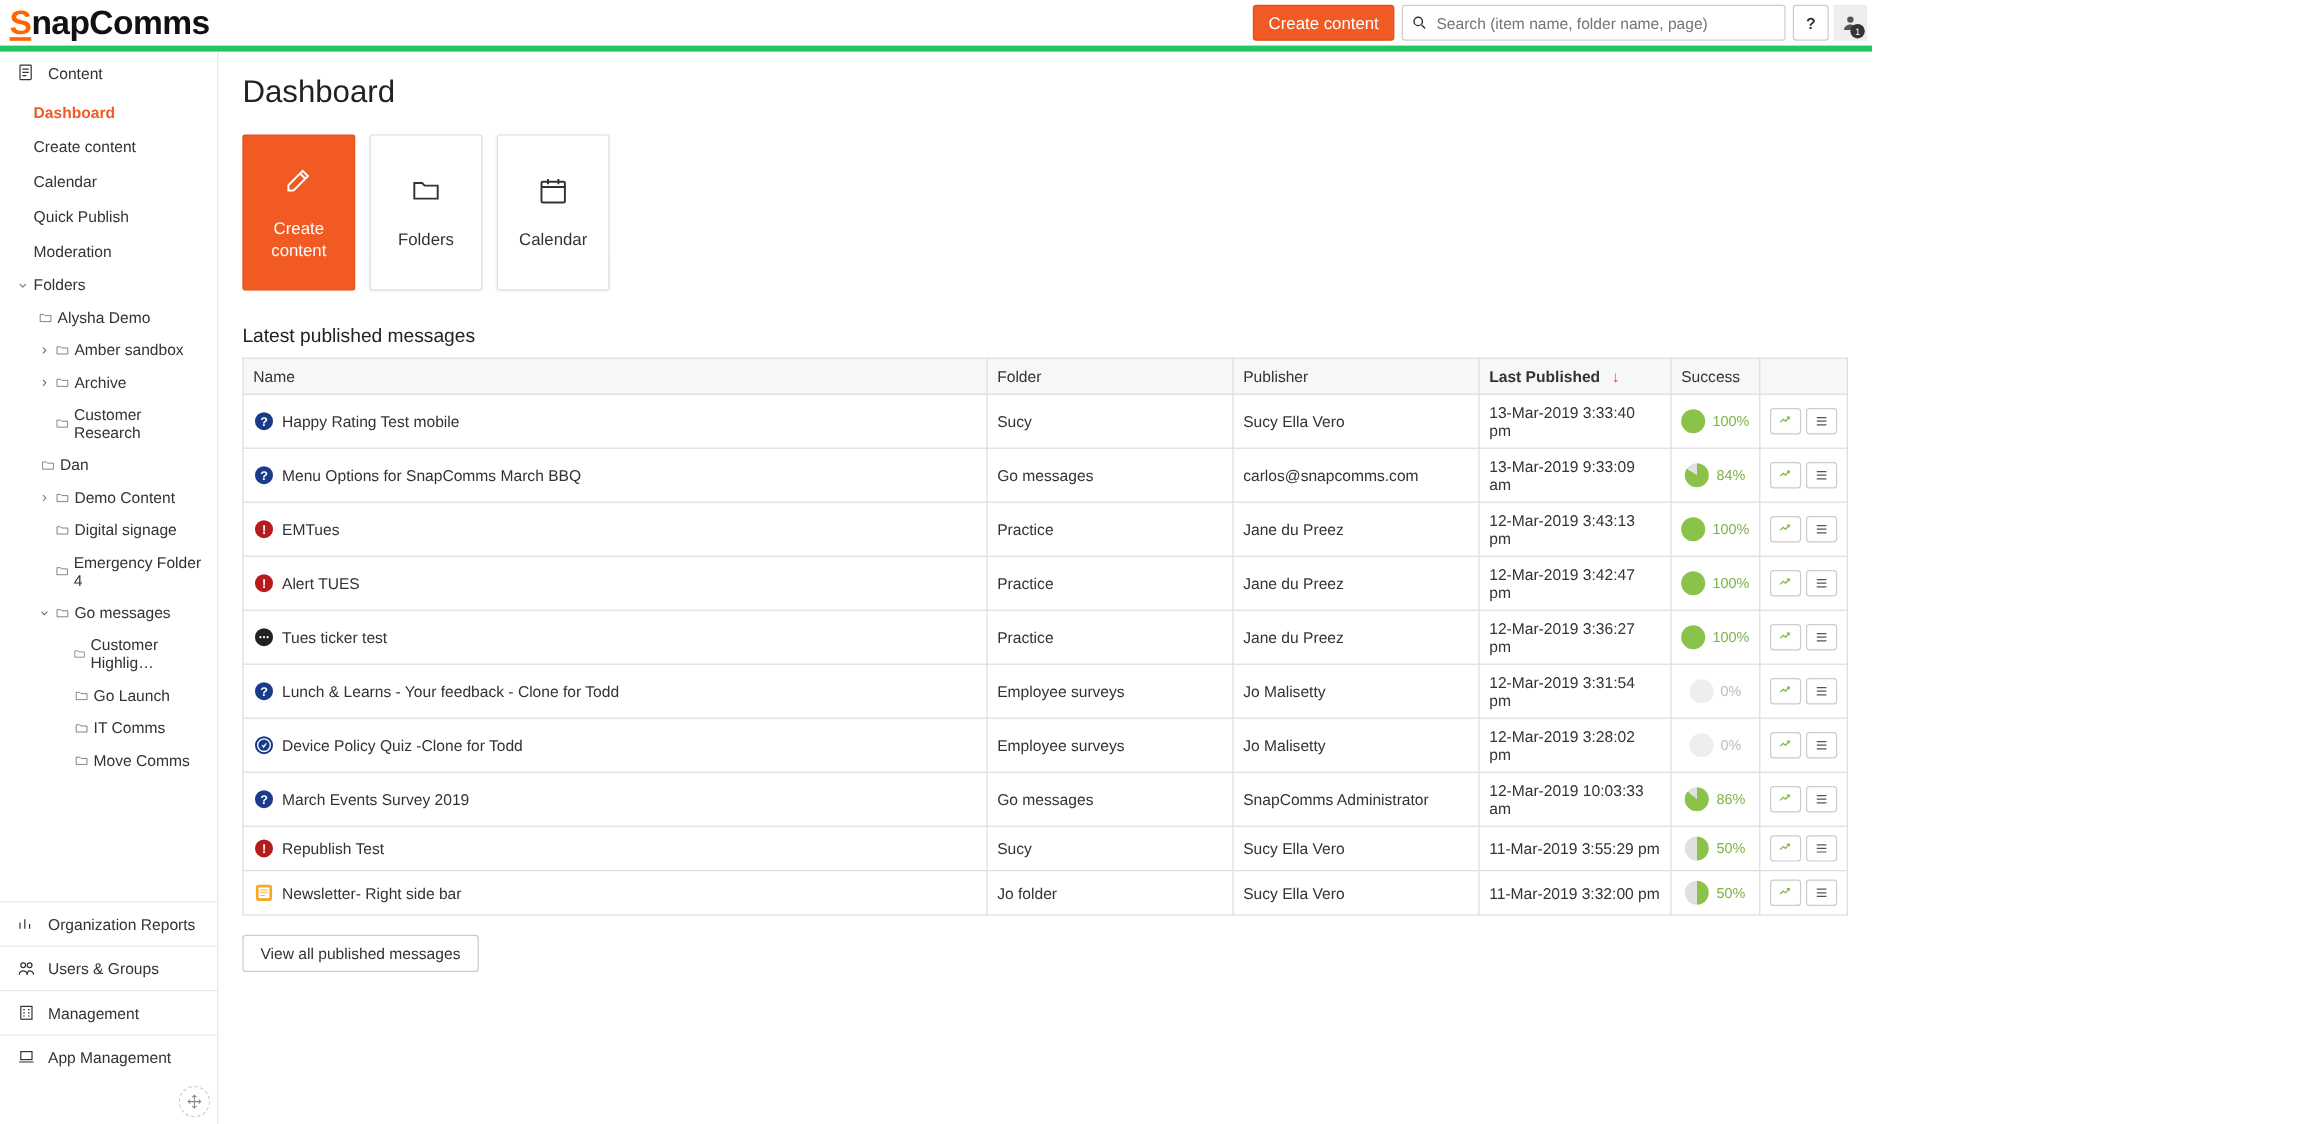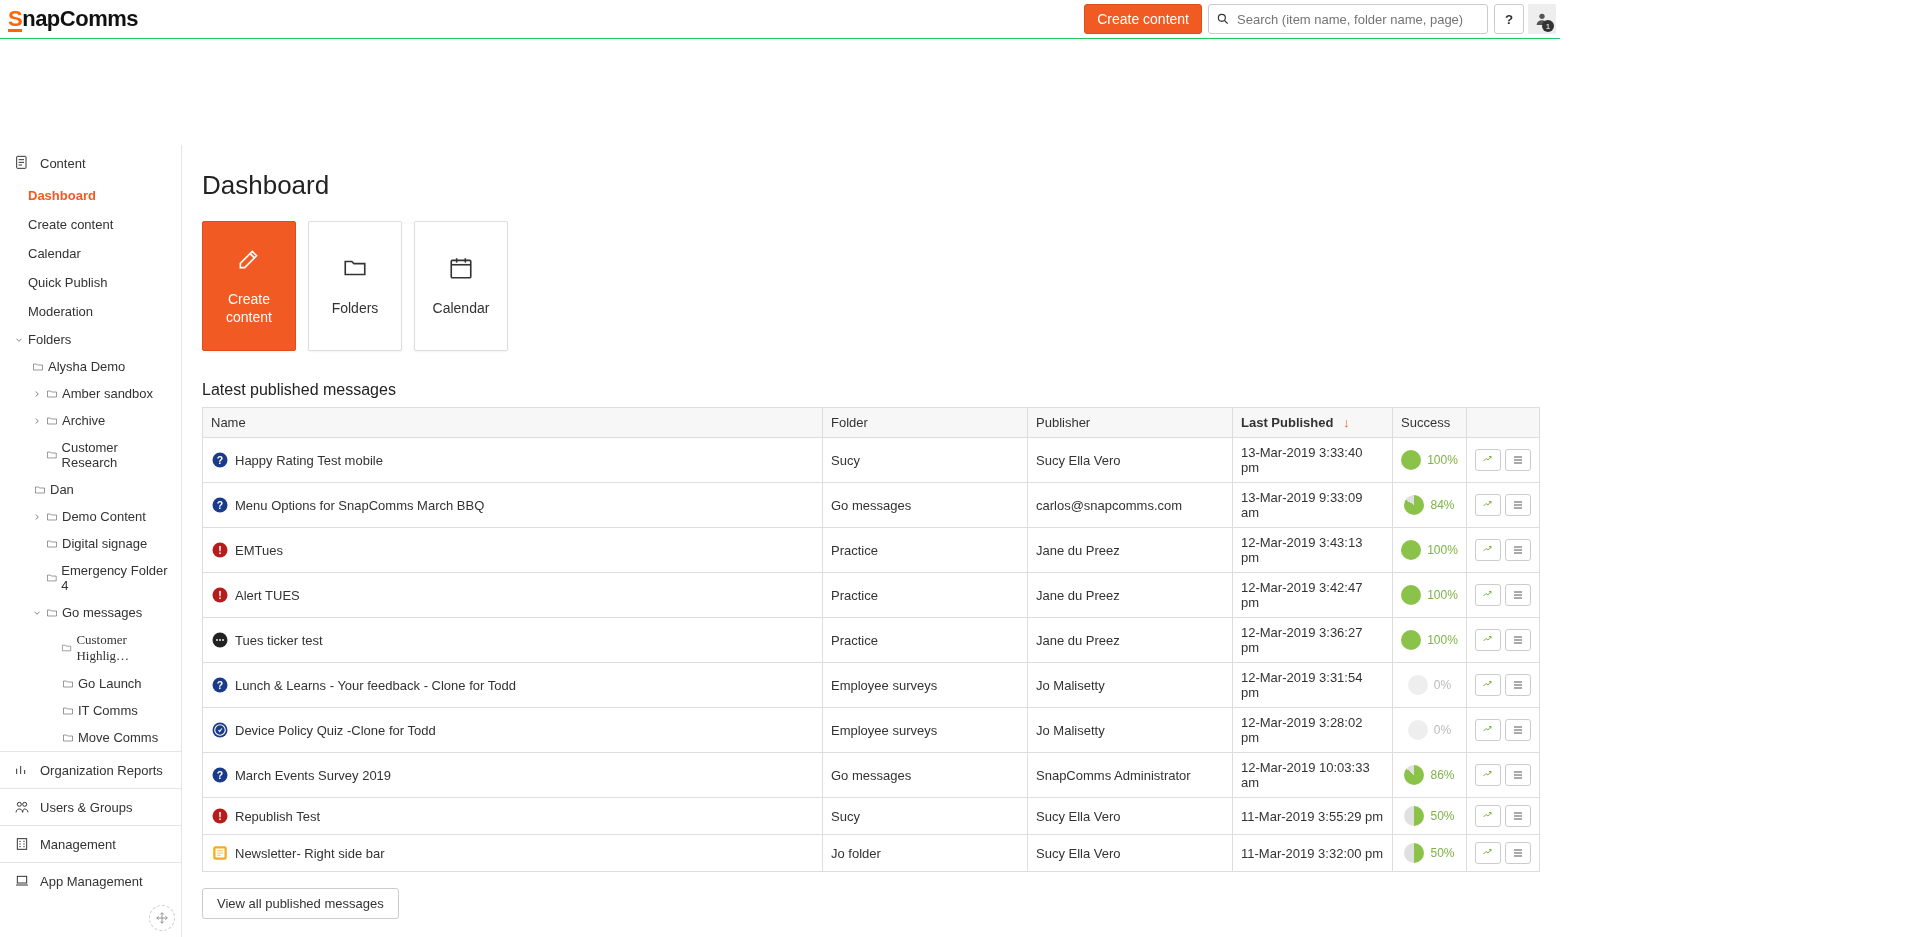--- a/index.html
+++ b/index.html
@@ -1,32 +1,32 @@
 <!DOCTYPE html>
 <html><head>
 <meta charset="utf-8">
 <style>
 * { box-sizing: border-box; margin: 0; padding: 0; }
 html, body { height: 100%; font-family: -apple-system, BlinkMacSystemFont, "Segoe UI", Helvetica, Arial, sans-serif; font-size: 13px; color: #333; background: #fff; }
 .app { display: flex; flex-direction: column; height: 937px; width: 1560px; }
 .header { display: flex; align-items: center; height: 38px; padding: 0 4px 0 8px; border-bottom: none; }
-.logo { font-weight: 700; font-size: 22px; letter-spacing: -0.5px; }
+.logo { font-weight: 700; font-size: 28px; letter-spacing: -0.5px; }
 .logo .s { color: #ff6600; border-bottom: 3px solid #ff6600; padding-bottom: 0px; display:inline-block; line-height: 0.9; }
 .logo .rest { color: #111; }
 .header-spacer { flex: 1; }
 .btn-orange { background: #f15a22; color: #fff; border: 1px solid #e04e18; height: 30px; padding: 0 12px; border-radius: 3px; cursor: pointer; font-size: 14px; }
 .search-box { position: relative; margin-left: 6px; }
-.search-box input { width: 280px; height: 30px; border: 1px solid #ccc; border-radius: 3px; padding: 0 10px 0 28px; font-size: 13px; }
+.search-box input { width: 320px; height: 30px; border: 1px solid #ccc; border-radius: 3px; padding: 0 10px 0 28px; font-size: 13px; }
 .search-box .search-ico { position: absolute; left: 8px; top: 50%; transform: translateY(-50%); width: 14px; height: 14px; fill: #555; }
 .help-btn { margin-left: 6px; width: 30px; height: 30px; border: 1px solid #ccc; background: #fff; border-radius: 3px; cursor: pointer; font-weight: bold; color: #333; }
 .user-btn { margin-left: 4px; width: 28px; height: 30px; background: #eee; border: none; cursor: pointer; position: relative; display:flex; align-items:center; justify-content:center; }
 .user-btn svg { width: 16px; height: 16px; fill: #555; }
 .user-btn .badge { position: absolute; bottom: 2px; right: 2px; background: #333; color: #fff; width: 12px; height: 12px; border-radius: 50%; font-size: 8px; display:flex; align-items:center; justify-content:center; }
 
-.body { display: flex; flex: 1; min-height: 0; border-top: 1px solid #22c55e; align-items: flex-end; }
+.body { display: flex; flex: 1; min-height: 0; border-top: 5px solid #22c55e; }
 .sidebar { width: 182px; border-right: 1px solid #e5e5e5; display: flex; flex-direction: column; }
 .sidebar-top { overflow-y: auto; flex: 1; position: relative; }
 .sidebar-top::-webkit-scrollbar { width: 10px; }
 .sidebar-top::-webkit-scrollbar-thumb { background: #d0d0d0; }
 .sidebar-section { display: flex; align-items: center; padding: 10px 14px; gap: 10px; cursor: pointer; position: relative; }
 .sidebar-section.border-top { border-top: 1px solid #e5e5e5; }
 .sidebar-section svg { width: 16px; height: 16px; fill: none; stroke: #333; stroke-width: 1.5; }
 .nav-item { padding: 7px 14px 7px 28px; cursor: pointer; color: #333; }
 .nav-item.active { color: #f15a22; font-weight: 600; }
 .chev { width: 10px; height: 10px; fill: none; stroke: #666; stroke-width: 2; }
@@ -276,21 +276,21 @@
             </div>
             <div class="folder-row" style="padding-left: 32px;">
               <svg viewBox="0 0 24 24" class="chev">
                 <use href="#i-chev-down"></use>
               </svg>
               <svg viewBox="0 0 24 24" class="folder-ico">
                 <use href="#i-folder"></use>
               </svg>
               <span>Go messages</span>
             </div>
-            <div class="folder-row" style="padding-left: 48px; font-family: Liberation Serif, serif;">
+            <div class="folder-row" style="padding-left: 48px;">
               <span style="width: 10px;"></span>
               <svg viewBox="0 0 24 24" class="folder-ico">
                 <use href="#i-folder"></use>
               </svg>
               <span>Customer Highlig…</span>
             </div>
             <div class="folder-row" style="padding-left: 48px;">
               <span style="width: 10px;"></span>
               <svg viewBox="0 0 24 24" class="folder-ico">
                 <use href="#i-folder"></use>

